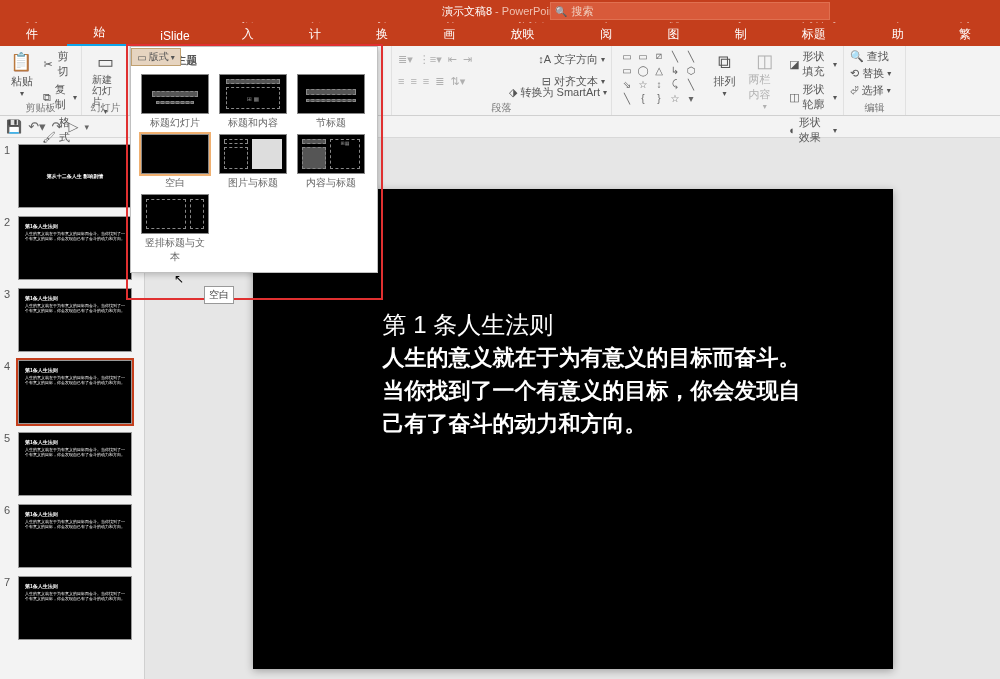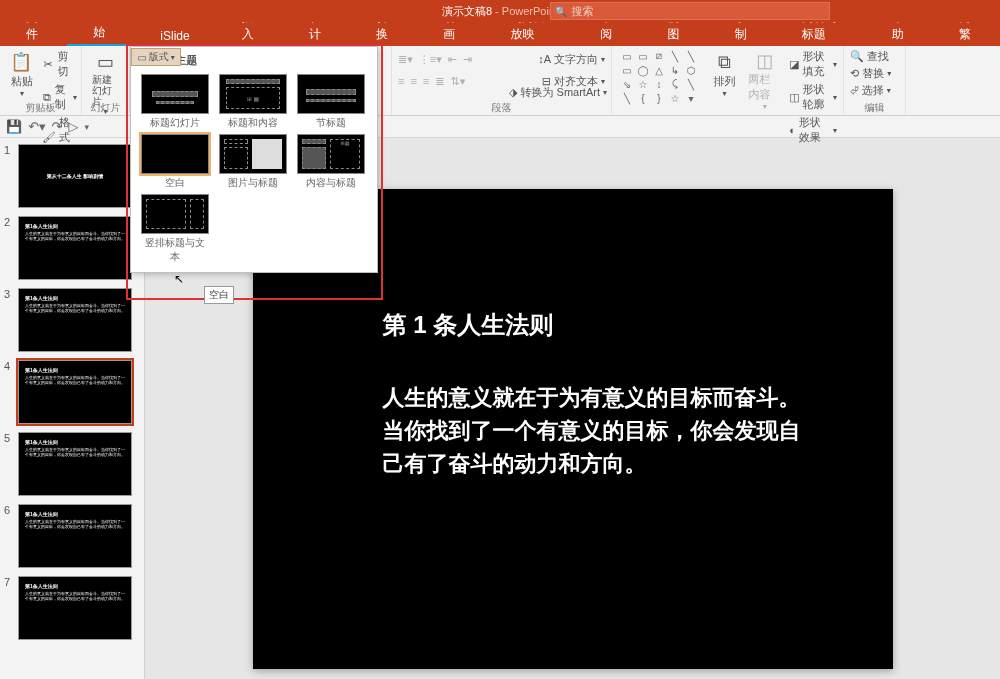--- a/index.html
+++ b/index.html
@@ -30,21 +30,21 @@
 .thumbs { width: 145px; background: #f3f3f3; border-right: 1px solid #d0d0d0; overflow-y: auto; padding: 6px 4px; }
 .thumb-row { display: flex; gap: 4px; margin-bottom: 8px; }
 .thumb-num { font-size: 11px; color: #555; width: 10px; }
 .thumb { width: 114px; height: 64px; background: #000; border: 1px solid #999; position: relative; color: #fff; font-size: 5px; padding: 6px; }
 .thumb.selected { outline: 2px solid #c43e1c; }
 .thumb .t-title { font-size: 5px; font-weight: bold; }
 .thumb .t-body { font-size: 4px; margin-top: 3px; line-height: 1.2; }
 
 .editor { flex: 1; background: #e6e6e6; display: flex; align-items: center; justify-content: center; overflow: hidden; }
 .slide { width: 640px; height: 480px; background: #000; color: #fff; padding: 120px 90px 0 130px; margin-top: 40px; box-shadow: 0 2px 8px rgba(0,0,0,0.3); }
-.slide-title { font-size: 24px; font-weight: bold; margin-bottom: 40px; }
+.slide-title { font-size: 24px; font-weight: normal; }
 .slide-body { font-size: 22px; font-weight: bold; line-height: 1.5; }
 
 
 .layout-dropdown { position: absolute; left: 130px; top: 46px; width: 248px; background: #fff; border: 1px solid #c0c0c0; box-shadow: 2px 2px 6px rgba(0,0,0,0.2); z-index: 100; padding: 4px; }
 .layout-trigger { position: absolute; left: 131px; top: 48px; width: 50px; height: 18px; background: #e6d4c0; border: 1px solid #c0a070; font-size: 10px; color: #555; display: flex; align-items: center; justify-content: center; gap: 2px; z-index: 101; }
 .layout-hdr { font-size: 11px; font-weight: bold; color: #555; padding: 2px 6px; }
 .layout-grid { display: flex; flex-wrap: wrap; gap: 4px 10px; padding: 4px 6px; }
 .layout-cell { width: 68px; text-align: center; }
 .layout-thumb { width: 68px; height: 40px; background: #000; border: 1px solid #888; margin-bottom: 2px; position: relative; display: flex; align-items: center; justify-content: center; }
 .layout-thumb.hover { outline: 2px solid #f0b070; }

